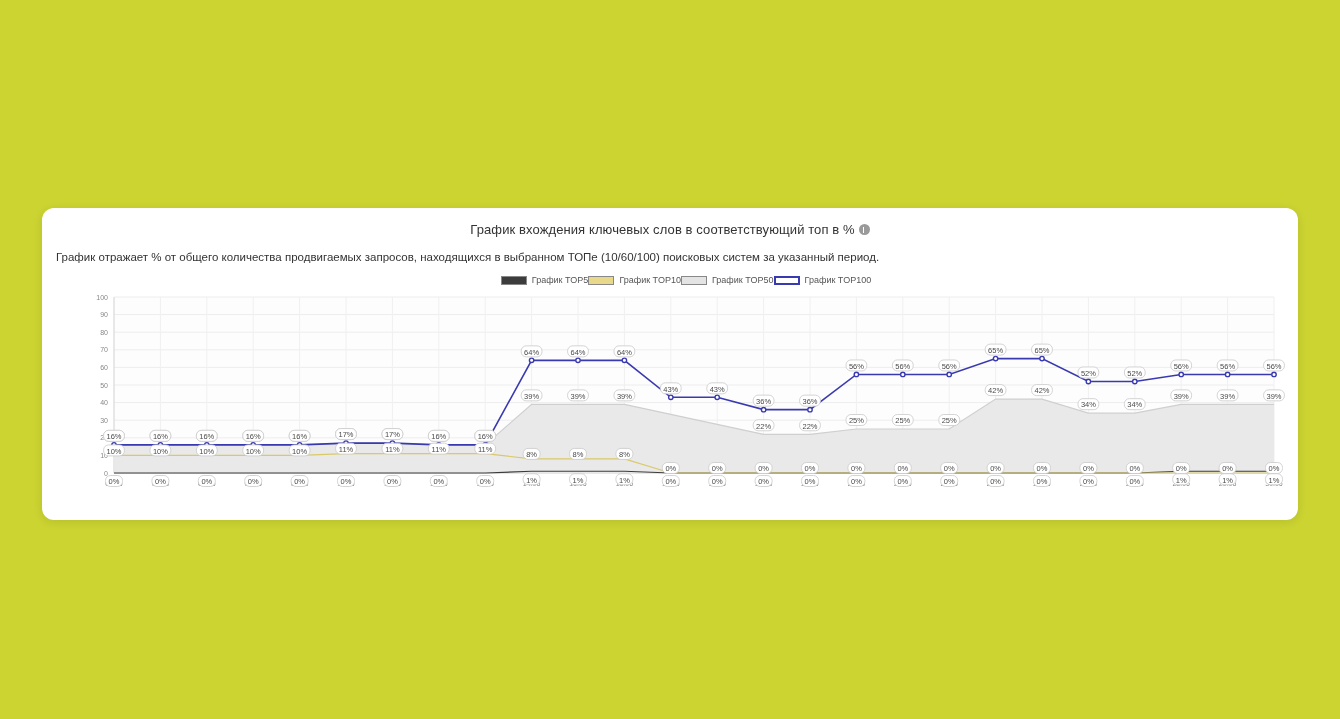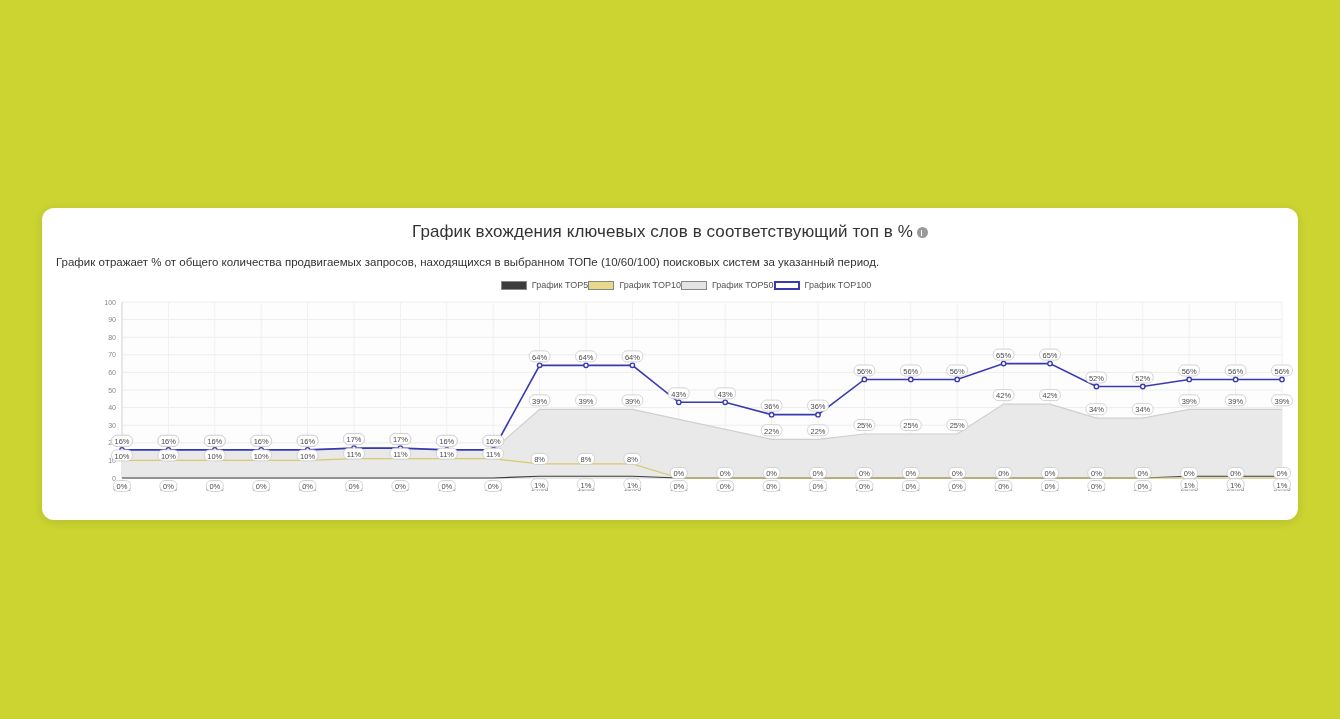--- a/index.html
+++ b/index.html
@@ -19,21 +19,21 @@
     top: 208px;
     width: 1256px;
     height: 312px;
     background: #ffffff;
     border-radius: 12px;
     box-shadow: 0 2px 10px rgba(0,0,0,0.10);
     box-sizing: border-box;
   }
   .card-title {
     text-align: center;
-    font-size: 17px;
+    font-size: 13px;
     color: #333333;
     padding-top: 14px;
     font-weight: normal;
     letter-spacing: 0.1px;
   }
   .title-help {
     display: inline-block;
     width: 11px;
     height: 11px;
     border-radius: 50%;
@@ -71,21 +71,21 @@
     gap: 5px;
   }
   .legend-swatch {
     width: 26px;
     height: 9px;
     border: 1px solid #888;
     box-sizing: border-box;
   }
   .chart-wrap {
     position: relative;
-    margin: 6px 0 0 8px;
+    margin: 6px 0 0 0;
     height: 210px;
   }
   .chart-svg {
     display: block;
   }
   .axis-label {
     font-size: 7px;
     fill: #888888;
     font-family: "Liberation Sans", sans-serif;
   }

